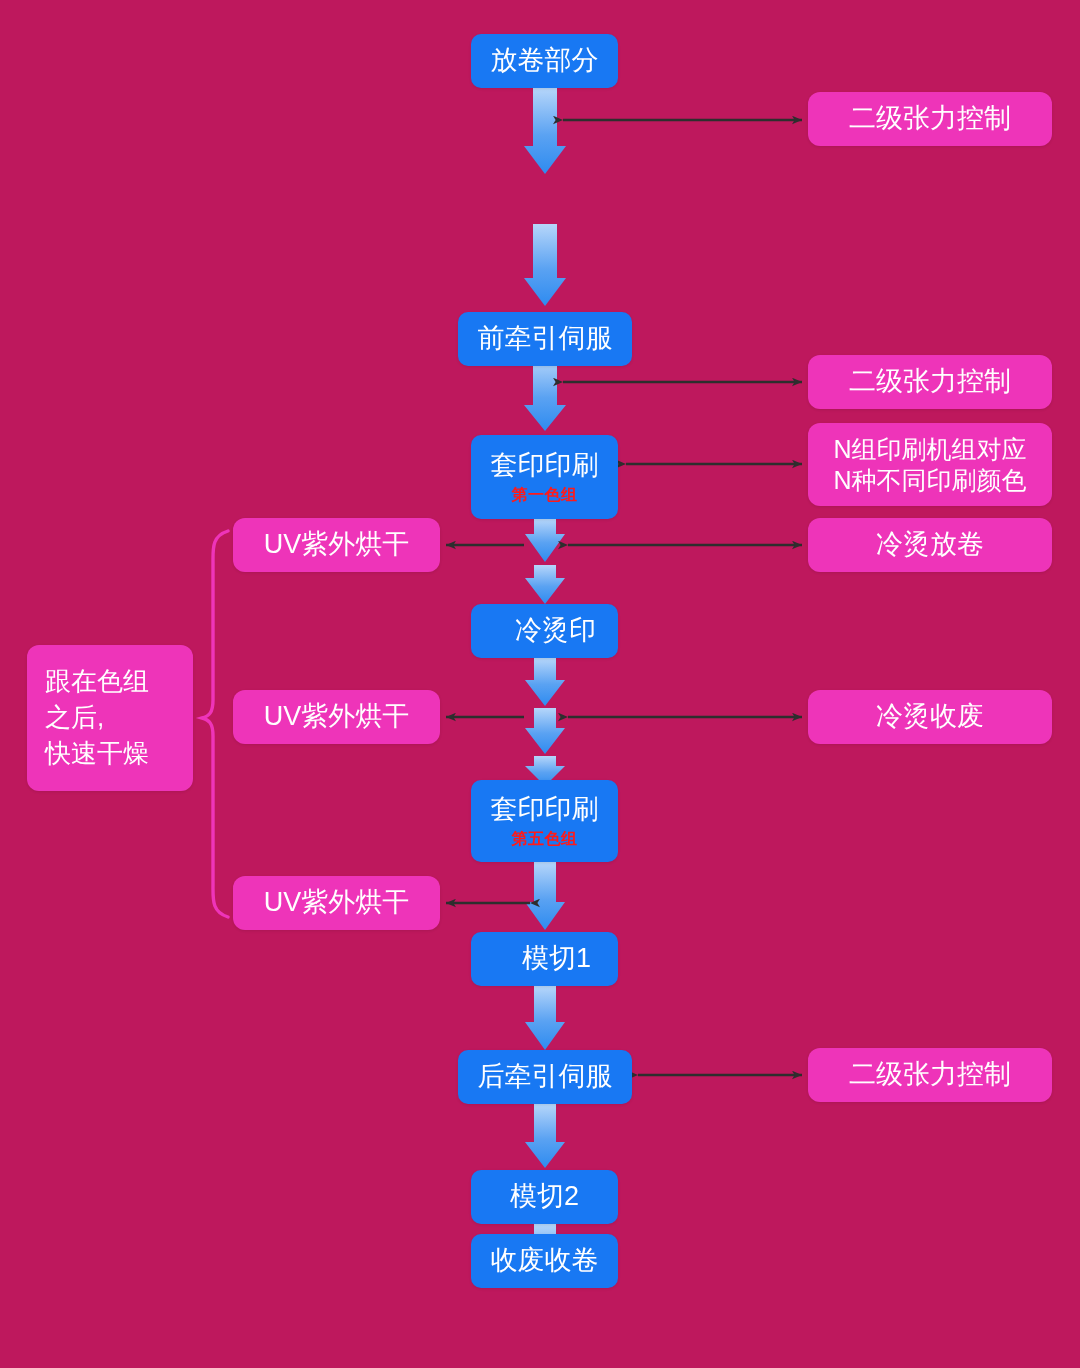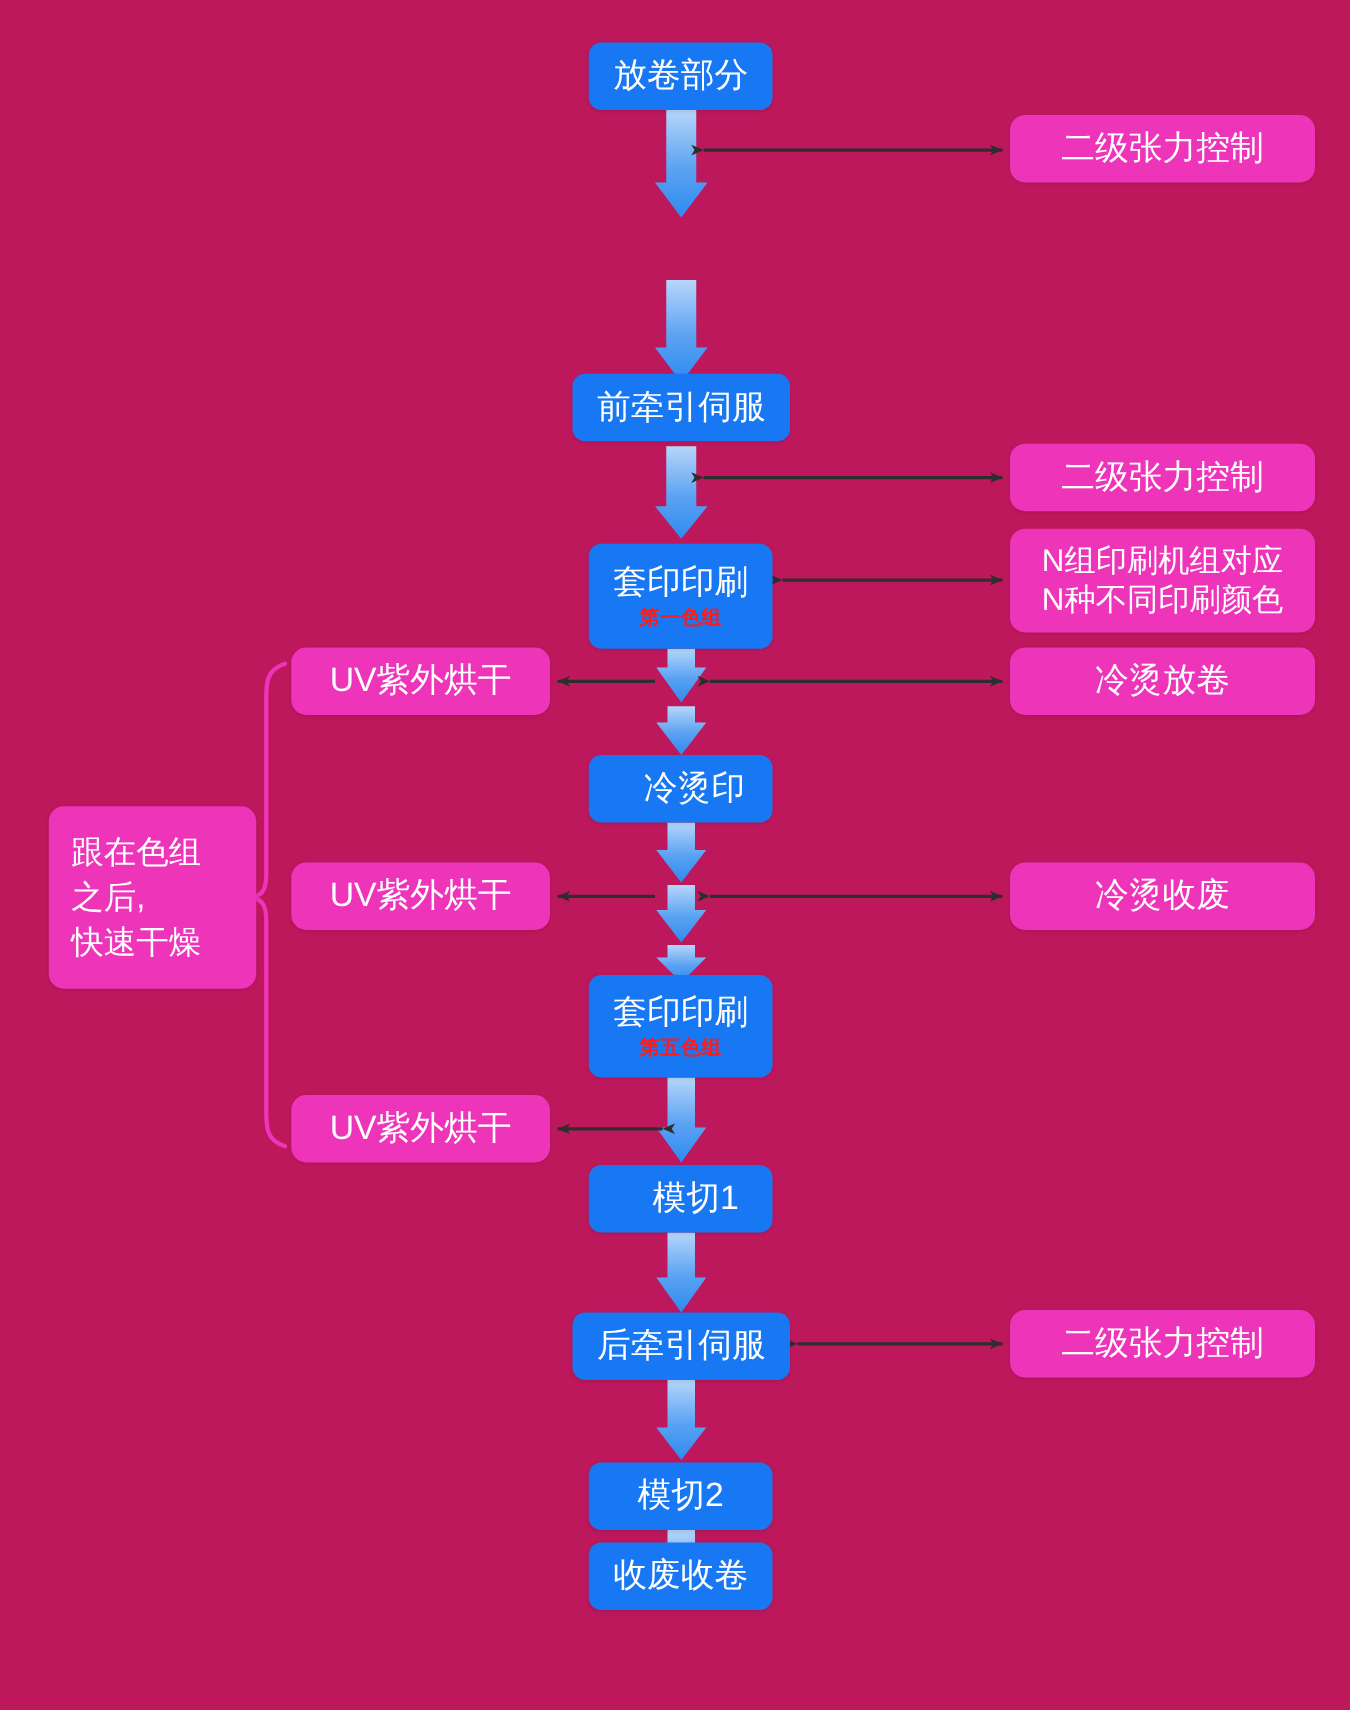--- a/index.html
+++ b/index.html
@@ -39,21 +39,20 @@
     border-radius:12px;
     font-size:26px;
     line-height:1.38;
     display:flex;
     align-items:center;
     justify-content:flex-start;
     padding:10px 0 10px 18px;
     text-align:left;
     white-space:pre-line;
     box-shadow:0 1px 3px rgba(0,0,0,0.10);
-    margin-left:12px;
   }
 
   .svglayer{position:absolute;left:0;top:0;width:1080px;height:1368px;pointer-events:none;}
 </style>
 </head>
 <body>
 
 <div id="canvas">
 
   <svg class="svglayer" viewBox="0 0 1080 1368">
@@ -126,21 +125,21 @@
              C209,720 213,723 213,736
              L213,886
              C213,900 212,912 228,917" fill="none" stroke="#EE34B9" stroke-width="3.4" stroke-linecap="round"></path>
   </svg>
 
   <div class="node blue" style="left:471px;top:34px;width:147px;height:54px;">
     <span>放卷部分</span>
   </div>
 
 
-  <div class="node blue" style="left:458px;top:299px;width:174px;height:54px;">
+  <div class="node blue" style="left:458px;top:312px;width:174px;height:54px;">
     <span>前牵引伺服</span>
   </div>
 
   <div class="node blue" style="left:471px;top:435px;width:147px;height:84px;">
     <span>套印印刷</span>
     <span class="sub">第一色组</span>
   </div>
 
   <div class="node blue" style="left:471px;top:604px;width:147px;height:54px;padding-left:22px;">
     <span>冷烫印</span>

